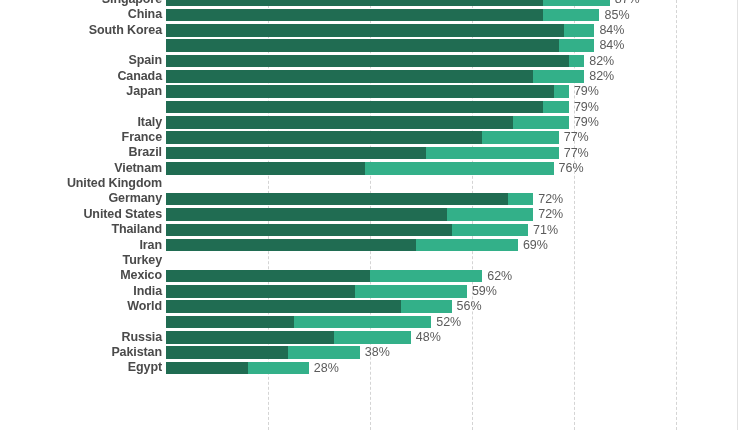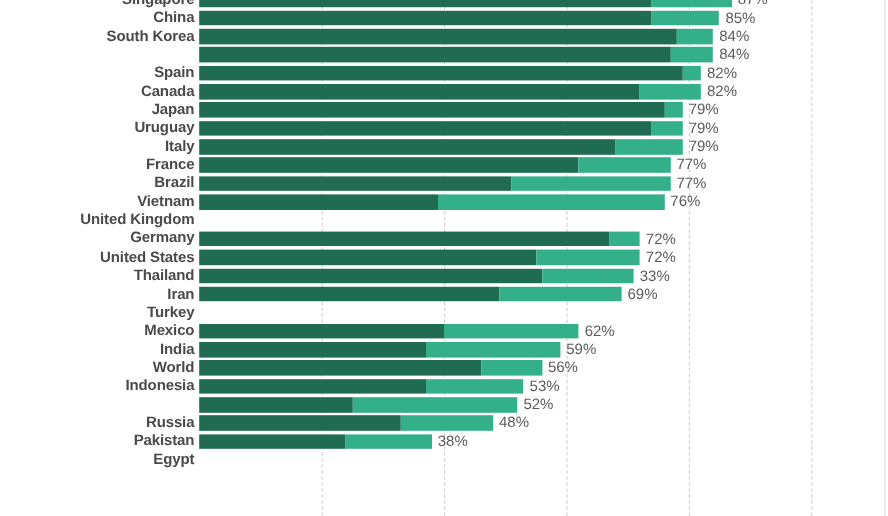--- a/index.html
+++ b/index.html
@@ -103,23 +103,20 @@
         </div>
         <div class="bar-wrap"><span class="seg seg-dark" style="width: 367.2px; background: rgb(32, 108, 82);"></span><span class="seg seg-light" style="width: 51px; background: rgb(51, 176, 137);"></span><span class="val-label">82%</span></div>
       </div>
       <div class="row">
         <div class="label-col">
           <div class="cat-label">Japan</div>
         </div>
         <div class="bar-wrap"><span class="seg seg-dark" style="width: 387.6px; background: rgb(32, 108, 82);"></span><span class="seg seg-light" style="width: 15.3px; background: rgb(51, 176, 137);"></span><span class="val-label">79%</span></div>
       </div>
       <div class="row">
-        <div class="label-col">
-          <div class="cat-label">Uruguay</div>
-        </div>
         <div class="bar-wrap"><span class="seg seg-dark" style="width: 377.4px; background: rgb(32, 108, 82);"></span><span class="seg seg-light" style="width: 25.5px; background: rgb(51, 176, 137);"></span><span class="val-label">79%</span></div>
       </div>
       <div class="row">
         <div class="label-col">
           <div class="cat-label">Italy</div>
         </div>
         <div class="bar-wrap"><span class="seg seg-dark" style="width: 346.8px; background: rgb(32, 108, 82);"></span><span class="seg seg-light" style="width: 56.1px; background: rgb(51, 176, 137);"></span><span class="val-label">79%</span></div>
       </div>
       <div class="row">
         <div class="label-col">
@@ -153,21 +150,21 @@
       <div class="row">
         <div class="label-col">
           <div class="cat-label">United States</div>
         </div>
         <div class="bar-wrap"><span class="seg seg-dark" style="width: 280.5px; background: rgb(32, 108, 82);"></span><span class="seg seg-light" style="width: 86.7px; background: rgb(51, 176, 137);"></span><span class="val-label">72%</span></div>
       </div>
       <div class="row">
         <div class="label-col">
           <div class="cat-label">Thailand</div>
         </div>
-        <div class="bar-wrap"><span class="seg seg-dark" style="width: 285.6px; background: rgb(32, 108, 82);"></span><span class="seg seg-light" style="width: 76.5px; background: rgb(51, 176, 137);"></span><span class="val-label">33%</span></div>
+        <div class="bar-wrap"><span class="seg seg-dark" style="width: 285.6px; background: rgb(32, 108, 82);"></span><span class="seg seg-light" style="width: 76.5px; background: rgb(51, 176, 137);"></span><span class="val-label">71%</span></div>
       </div>
       <div class="row">
         <div class="label-col">
           <div class="cat-label">Iran</div>
         </div>
         <div class="bar-wrap"><span class="seg seg-dark" style="width: 249.9px; background: rgb(32, 108, 82);"></span><span class="seg seg-light" style="width: 102px; background: rgb(51, 176, 137);"></span><span class="val-label">69%</span></div>
       </div>
       <div class="row">
         <div class="label-col">
           <div class="cat-label">Turkey</div>
@@ -185,40 +182,35 @@
         </div>
         <div class="bar-wrap"><span class="seg seg-dark" style="width: 188.7px; background: rgb(32, 108, 82);"></span><span class="seg seg-light" style="width: 112.2px; background: rgb(51, 176, 137);"></span><span class="val-label">59%</span></div>
       </div>
       <div class="row">
         <div class="label-col">
           <div class="cat-label">World</div>
         </div>
         <div class="bar-wrap"><span class="seg seg-dark" style="width: 234.6px; background: rgb(32, 108, 82);"></span><span class="seg seg-light" style="width: 51px; background: rgb(51, 176, 137);"></span><span class="val-label">56%</span></div>
       </div>
       <div class="row">
-        <div class="label-col">
-          <div class="cat-label">Indonesia</div>
-        </div>
-        <div class="bar-wrap"><span class="seg seg-dark" style="width: 188.7px; background: rgb(32, 108, 82);"></span><span class="seg seg-light" style="width: 81.6px; background: rgb(51, 176, 137);"></span><span class="val-label">53%</span></div>
-      </div>
-      <div class="row">
         <div class="bar-wrap"><span class="seg seg-dark" style="width: 127.5px; background: rgb(32, 108, 82);"></span><span class="seg seg-light" style="width: 137.7px; background: rgb(51, 176, 137);"></span><span class="val-label">52%</span></div>
       </div>
       <div class="row">
         <div class="label-col">
           <div class="cat-label">Russia</div>
         </div>
         <div class="bar-wrap"><span class="seg seg-dark" style="width: 168.3px; background: rgb(32, 108, 82);"></span><span class="seg seg-light" style="width: 76.5px; background: rgb(51, 176, 137);"></span><span class="val-label">48%</span></div>
       </div>
       <div class="row">
         <div class="label-col">
           <div class="cat-label">Pakistan</div>
         </div>
         <div class="bar-wrap"><span class="seg seg-dark" style="width: 122.4px; background: rgb(32, 108, 82);"></span><span class="seg seg-light" style="width: 71.4px; background: rgb(51, 176, 137);"></span><span class="val-label">38%</span></div>
       </div>
       <div class="row">
         <div class="label-col">
           <div class="cat-label">Egypt</div>
         </div>
+        <div class="bar-wrap"><span class="seg seg-dark" style="width: 81.6px; background: rgb(32, 108, 82);"></span><span class="seg seg-light" style="width: 61.2px; background: rgb(51, 176, 137);"></span><span class="val-label">28%</span></div>
       </div>
     </div>
 
 </div>
 
 </body></html>

